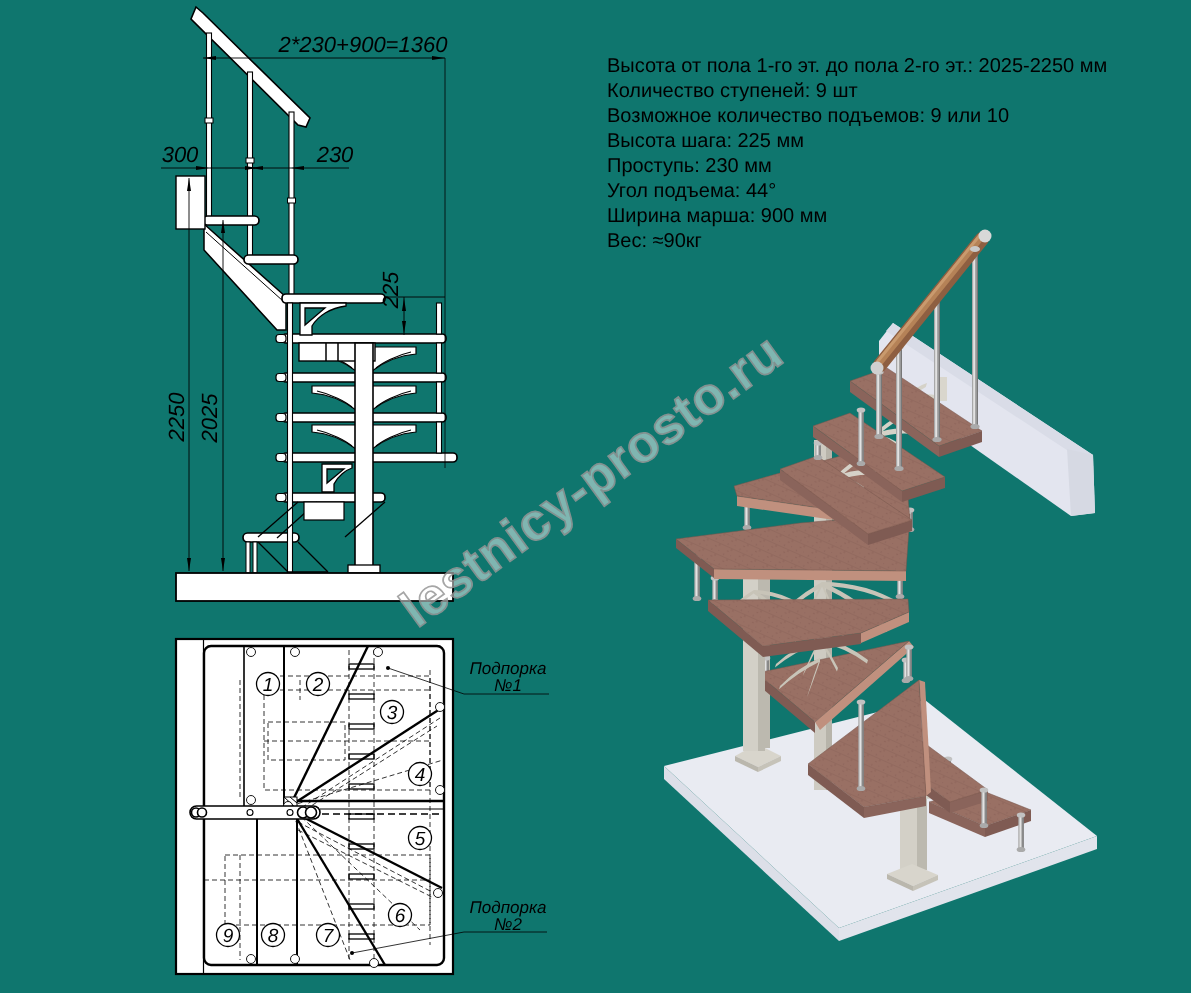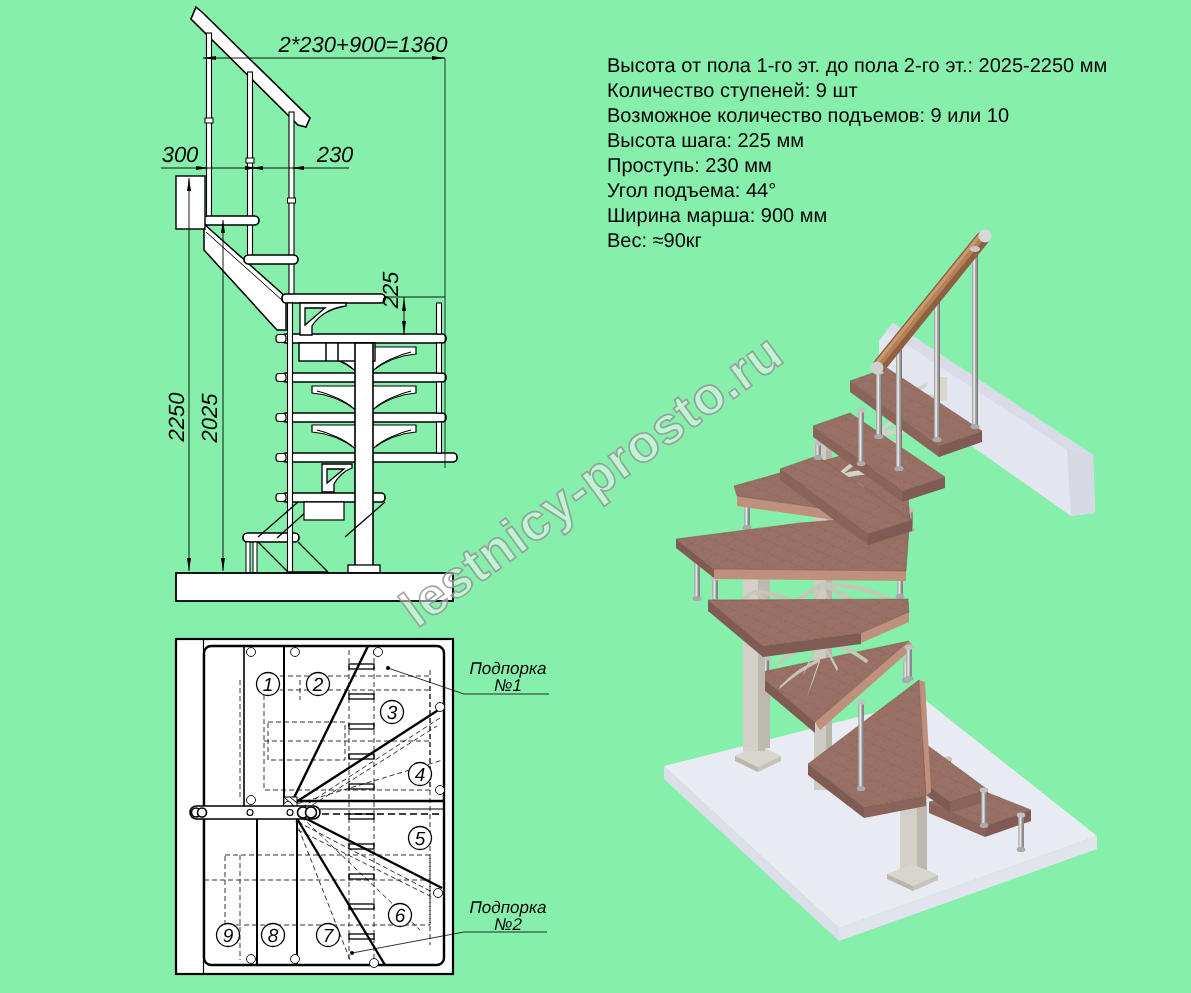--- a/index.html
+++ b/index.html
@@ -1,16 +1,16 @@
 <!DOCTYPE html>
 <html><head>
 <meta charset="utf-8">
 <style>
 html,body{margin:0;padding:0;background:#fff;}
-#page{position:relative;width:1191px;height:993px;background:#86efac;overflow:hidden;}
+#page{position:relative;width:1191px;height:993px;background:#0f766e;overflow:hidden;}
 svg{position:absolute;top:0;left:0;transform:translateZ(0);}
 text{font-family:"Liberation Sans",sans-serif;}
 </style>
 </head>
 <body>
 <div id="page">
 <svg width="1191" height="993" viewBox="0 0 1191 993" text-rendering="geometricPrecision">
 
 <g id="elev" fill="none" stroke="#000" stroke-width="1.5">
 

